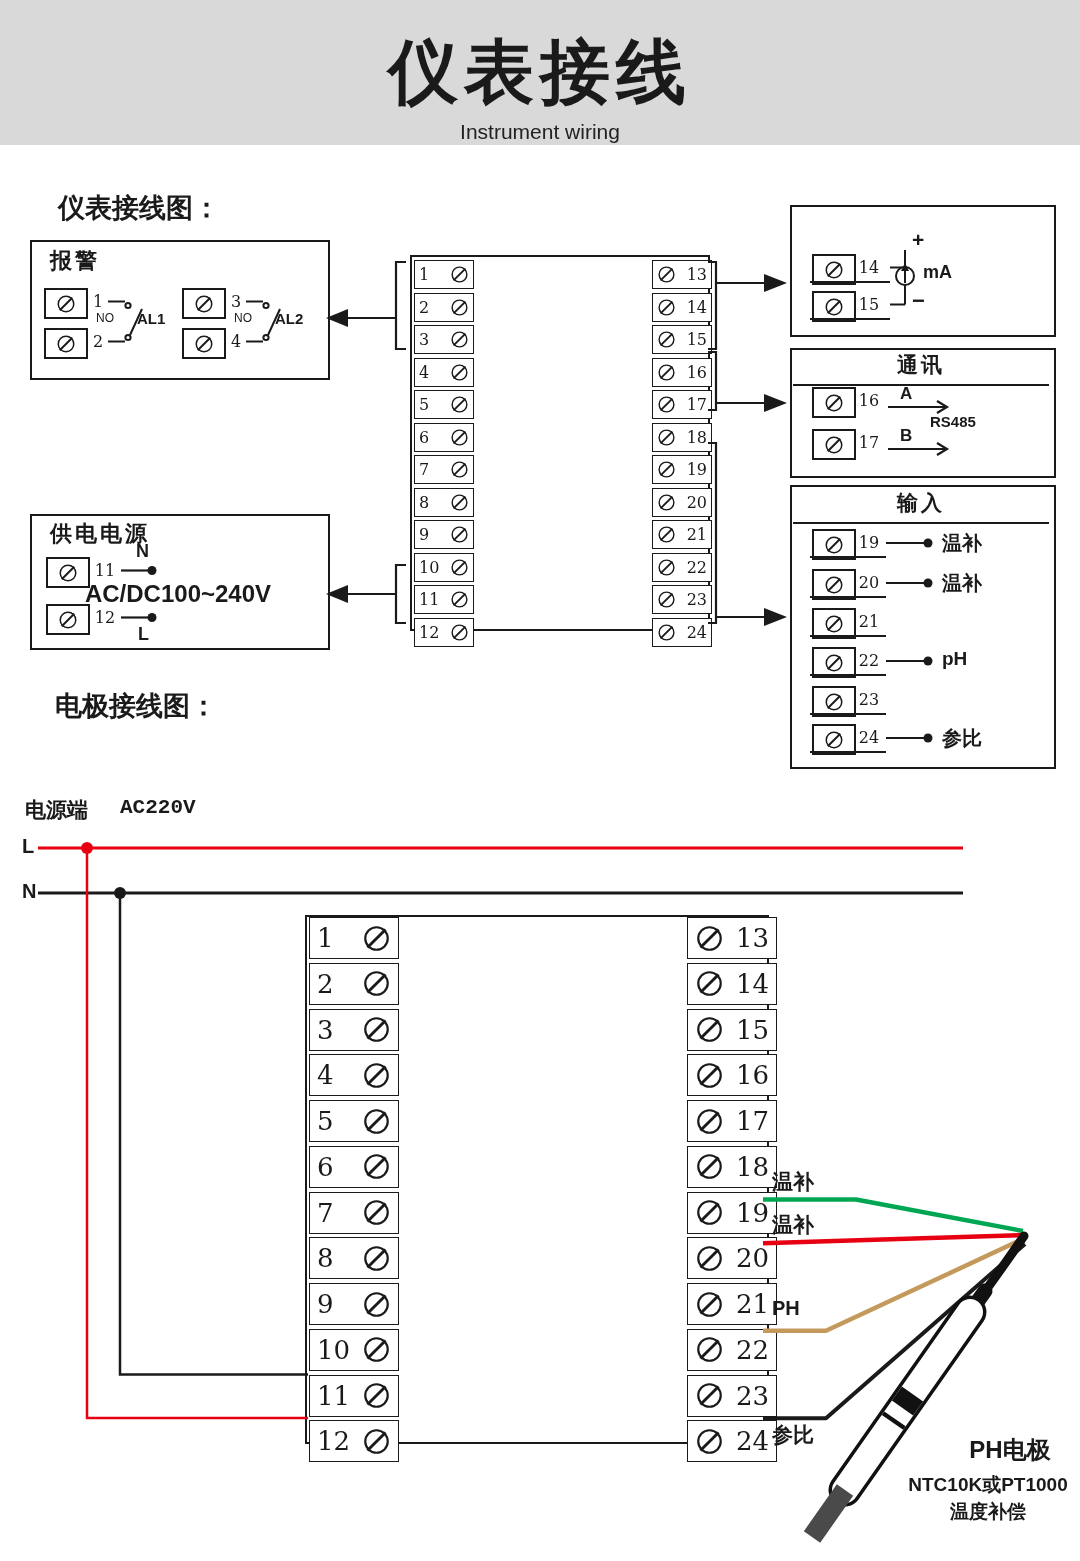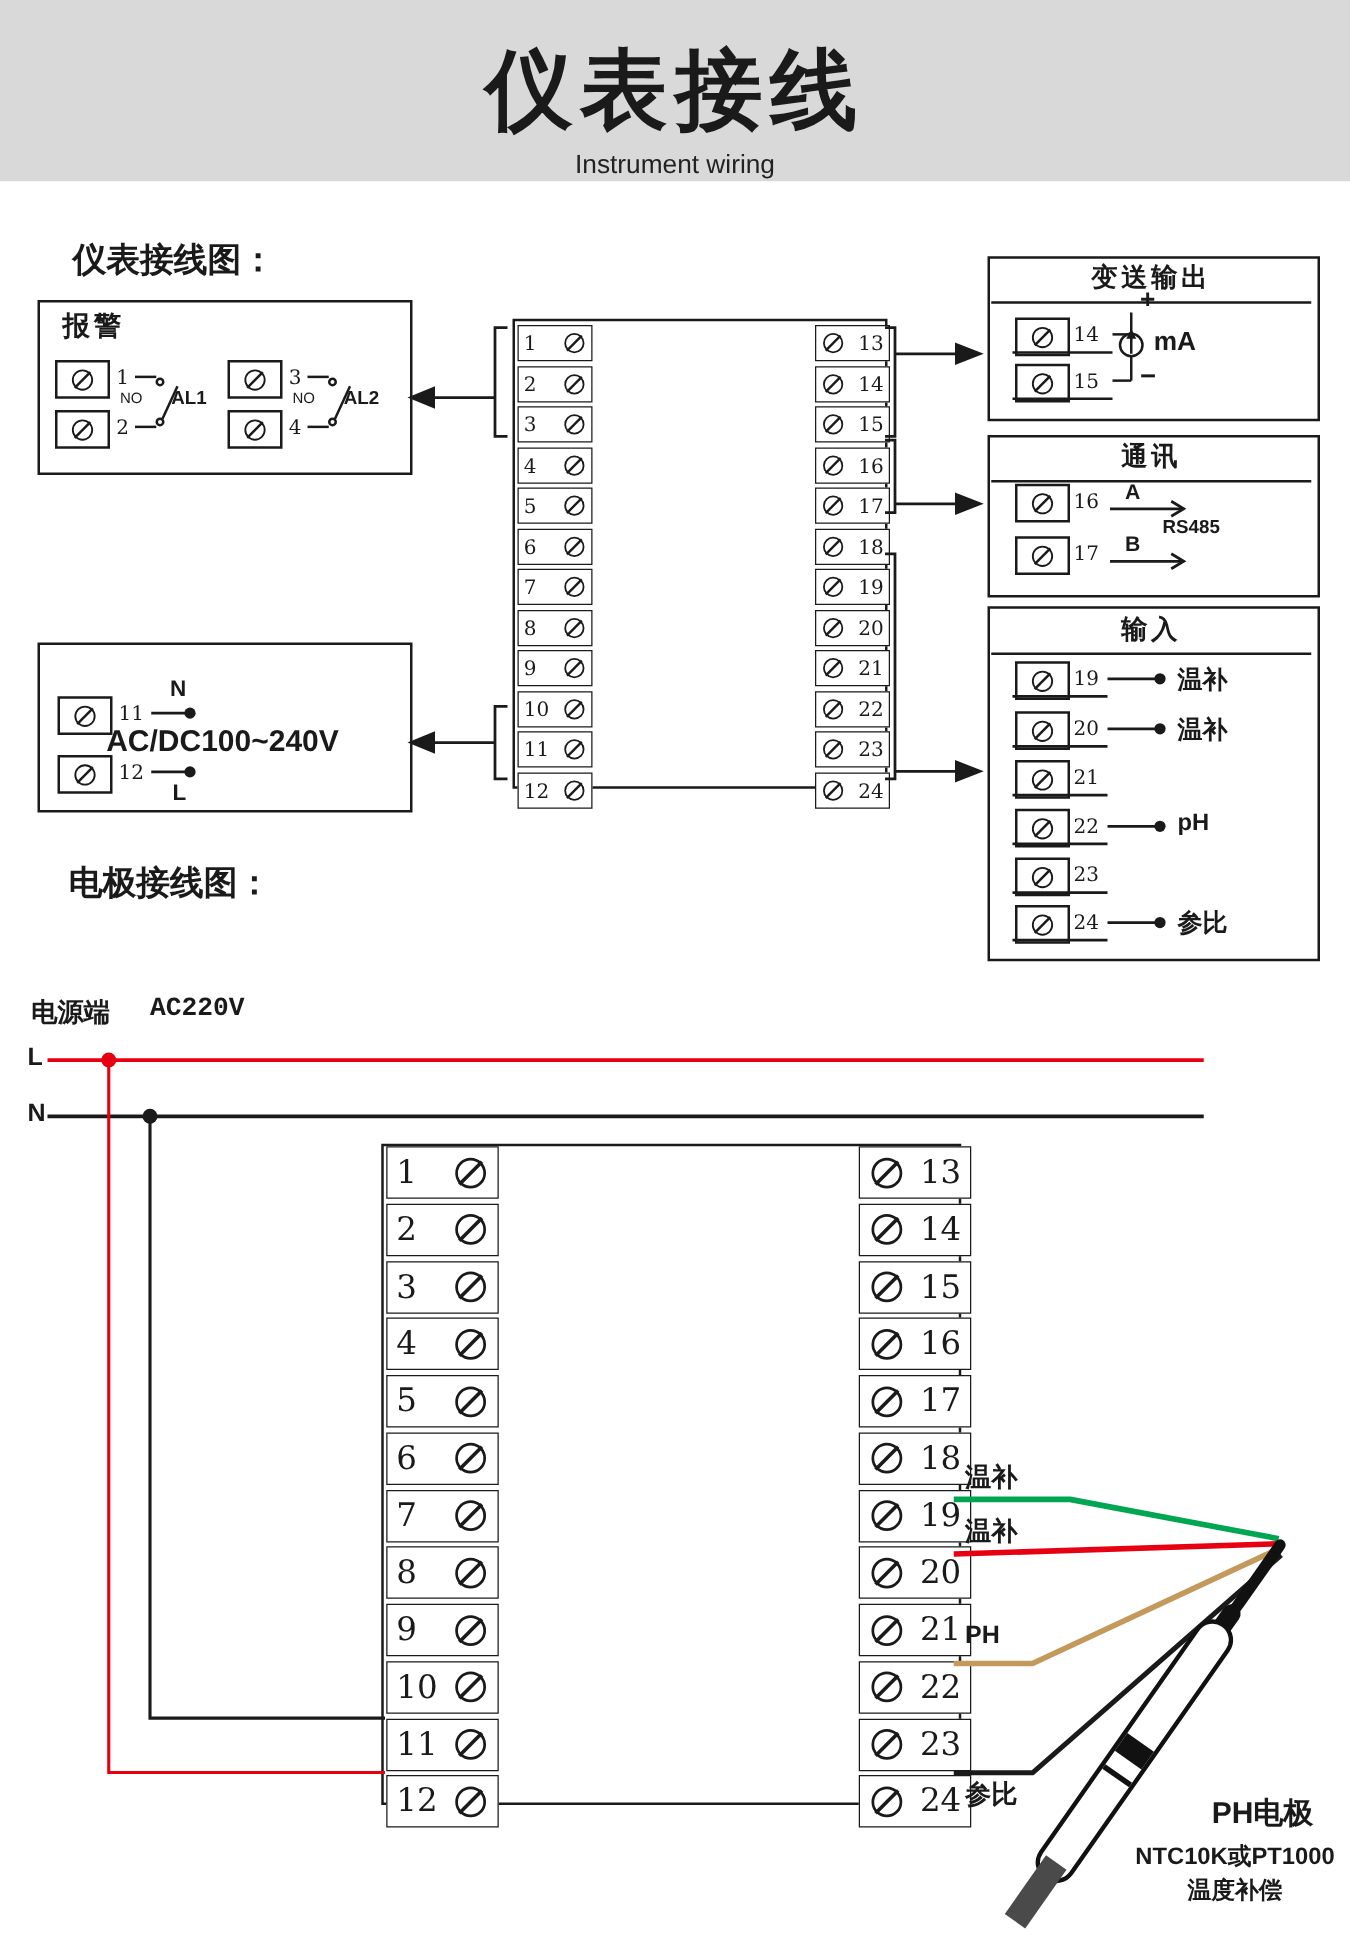--- a/index.html
+++ b/index.html
@@ -80,20 +80,21 @@
   <div class="tnum-abs" style="left:89px;top:292px;width:18px">1</div>
   <div class="tnum-abs" style="left:89px;top:332px;width:18px">2</div>
   <div class="tnum-abs" style="left:227px;top:292px;width:18px">3</div>
   <div class="tnum-abs" style="left:227px;top:332px;width:18px">4</div>
   <div class="lbl" style="left:96px;top:311px;font-size:12px">NO</div>
   <div class="lbl" style="left:234px;top:311px;font-size:12px">NO</div>
   <div class="lbl b" style="left:137px;top:310px;font-size:15px">AL1</div>
   <div class="lbl b" style="left:275px;top:310px;font-size:15px">AL2</div>
 
   <div class="obox" style="left:30px;top:514px;width:296px;height:132px"></div>
+  <div class="obox-title" style="left:30px;top:519px;width:296px">供电电源</div>
   <div class="term" style="left:46px;top:557px">
       <span class="screw">
         <svg viewBox="0 0 24 24">
           <circle cx="12" cy="12" r="9.3" fill="#fff" stroke="#1a1a1a" stroke-width="1.8"></circle>
           <line x1="4.5" y1="19.5" x2="19.5" y2="4.5" stroke="#1a1a1a" stroke-width="2.4"></line>
         </svg>
       </span>
     </div>
   <div class="term" style="left:46px;top:604px">
       <span class="screw">
@@ -325,42 +326,41 @@
           <svg viewBox="0 0 24 24">
             <circle cx="12" cy="12" r="9.3" fill="#fff" stroke="#1a1a1a" stroke-width="1.8"></circle>
             <line x1="4.5" y1="19.5" x2="19.5" y2="4.5" stroke="#1a1a1a" stroke-width="2.4"></line>
           </svg>
         </span>
         <span class="tnum">24</span>
       </div>
     </div>
 
   <div class="obox" style="left:790px;top:205px;width:262px;height:128px"></div>
-  <div class="box-head" style="left:793px;top:208px;width:256px">变送输出</div>
   <div class="term" style="left:812px;top:254px">
       <span class="screw">
         <svg viewBox="0 0 24 24">
           <circle cx="12" cy="12" r="9.3" fill="#fff" stroke="#1a1a1a" stroke-width="1.8"></circle>
           <line x1="4.5" y1="19.5" x2="19.5" y2="4.5" stroke="#1a1a1a" stroke-width="2.4"></line>
         </svg>
       </span>
     </div>
   <div class="term" style="left:812px;top:291px">
       <span class="screw">
         <svg viewBox="0 0 24 24">
           <circle cx="12" cy="12" r="9.3" fill="#fff" stroke="#1a1a1a" stroke-width="1.8"></circle>
           <line x1="4.5" y1="19.5" x2="19.5" y2="4.5" stroke="#1a1a1a" stroke-width="2.4"></line>
         </svg>
       </span>
     </div>
   <div class="tnum-abs" style="left:854px;top:258px;width:30px">14</div>
   <div class="tnum-abs" style="left:854px;top:295px;width:30px">15</div>
   <div class="lbl b" style="left:912px;top:228px;font-size:21px">+</div>
   <div class="lbl b" style="left:912px;top:288px;font-size:22px">−</div>
-  <div class="lbl b" style="left:923px;top:262px;font-size:21px">mA</div>
+  <div class="lbl b" style="left:923px;top:262px;font-size:18px">mA</div>
 
   <div class="obox" style="left:790px;top:348px;width:262px;height:126px"></div>
   <div class="box-head" style="left:793px;top:351px;width:256px">通讯</div>
   <div class="term" style="left:812px;top:387px">
       <span class="screw">
         <svg viewBox="0 0 24 24">
           <circle cx="12" cy="12" r="9.3" fill="#fff" stroke="#1a1a1a" stroke-width="1.8"></circle>
           <line x1="4.5" y1="19.5" x2="19.5" y2="4.5" stroke="#1a1a1a" stroke-width="2.4"></line>
         </svg>
       </span>

